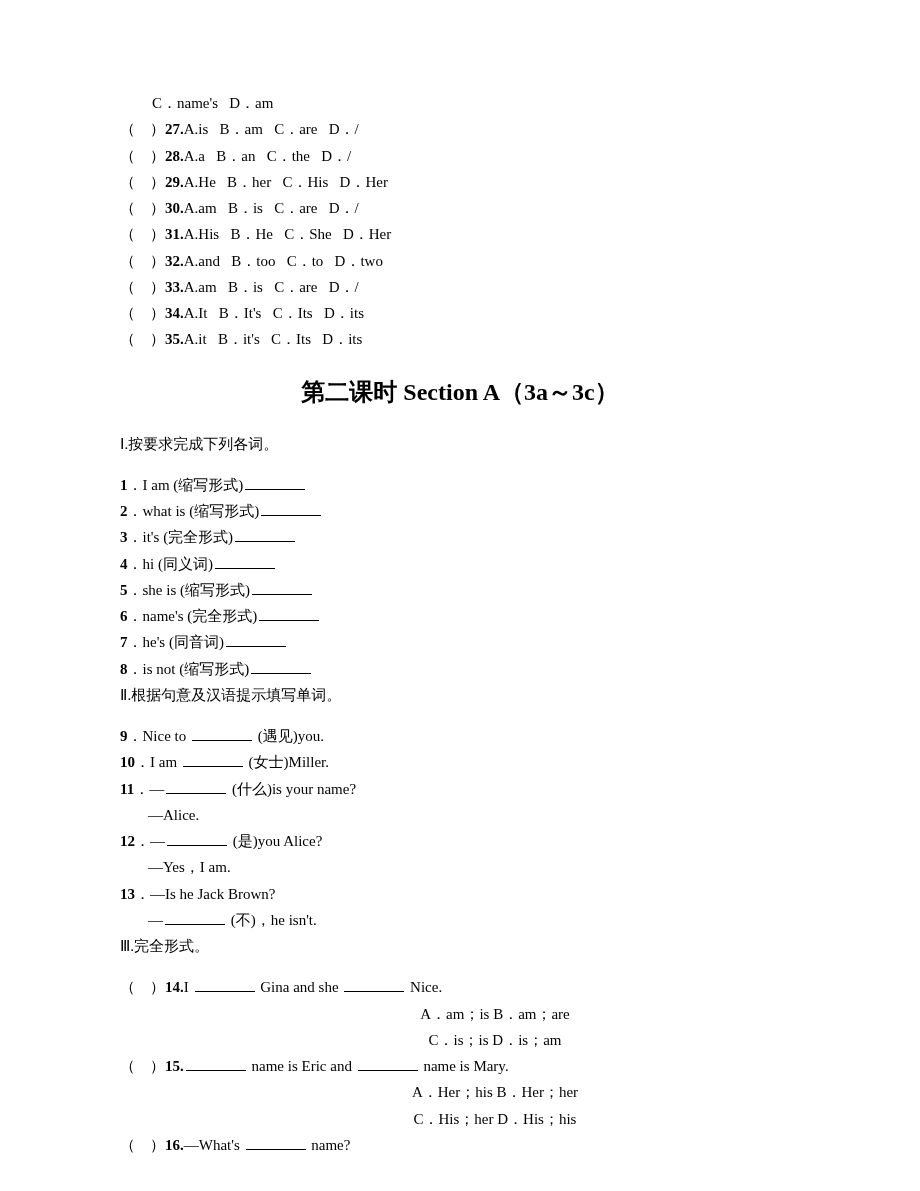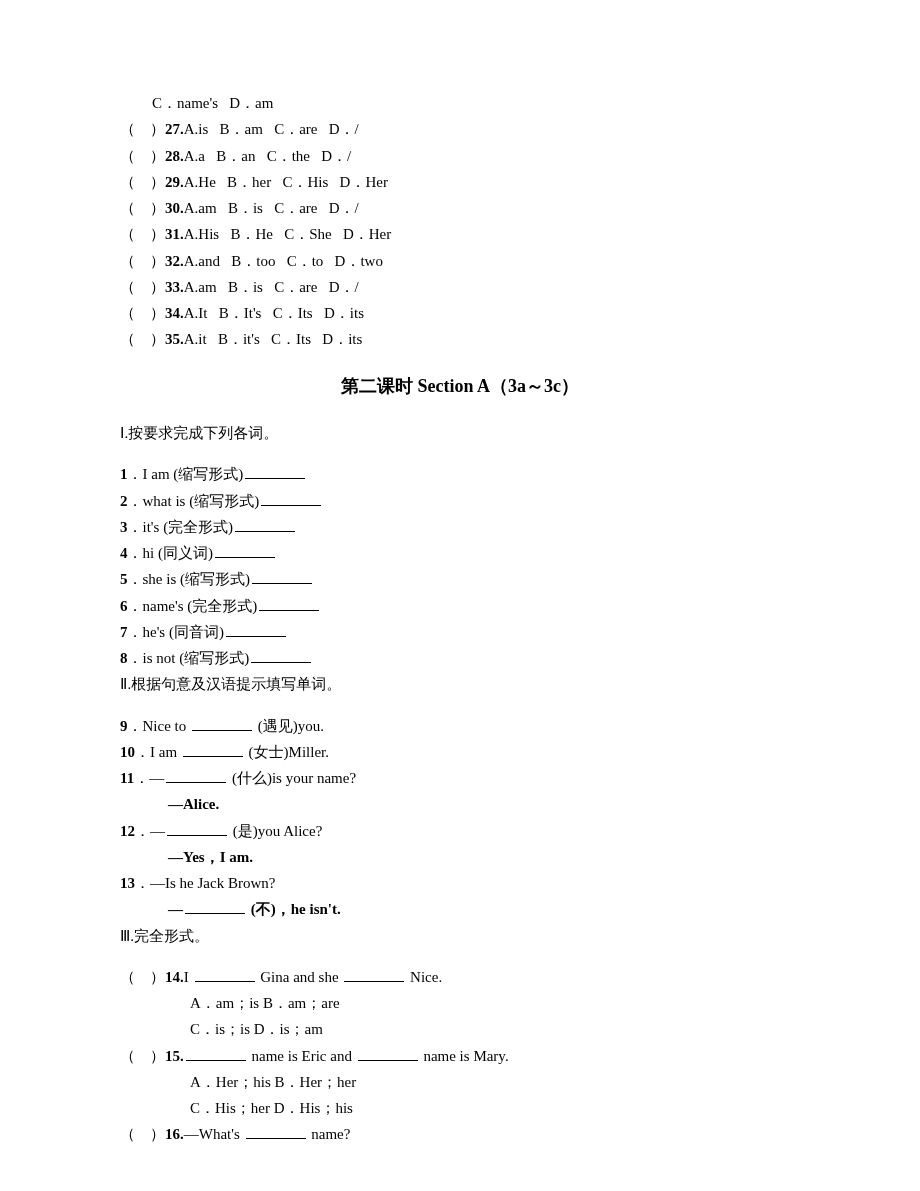--- a/index.html
+++ b/index.html
@@ -14,21 +14,21 @@
     background: #fff;
   }
   .mc-line {
     margin: 0;
     white-space: pre;
   }
   .mc-line .paren { font-family: "SimSun", serif; }
   .mc-line .num { font-weight: bold; }
   h2.title {
     text-align: center;
-    font-size: 18px;
+    font-size: 24px;
     font-weight: bold;
     margin: 18px 0 18px 0;
     font-family: "SimSun", "宋体", serif;
   }
   .sec-head {
     font-weight: normal;
     margin-top: 0;
   }
   .q-line {
     margin: 0;
@@ -37,24 +37,24 @@
   .blank {
     display: inline-block;
     border-bottom: 1px solid #000;
     width: 60px;
     height: 0.9em;
     vertical-align: baseline;
     margin: 0 2px;
   }
   .indent-opt {
     margin-left: 70px;
+    text-align: center;
   }
   .indent-sub {
-    margin-left: 48px;
-    font-weight: bold;
+    margin-left: 28px;
   }
   .first-indent { margin-left: 32px; }
 </style>
 </head>
 <body>
 
 <p class="mc-line first-indent">C．name's   D．am</p>
 
 <p class="mc-line"><span class="paren">（    ）</span><span class="num">27.</span><span>A.is   B．am   C．are   D．/</span></p>
 <p class="mc-line"><span class="paren">（    ）</span><span class="num">28.</span><span>A.a   B．an   C．the   D．/</span></p>

